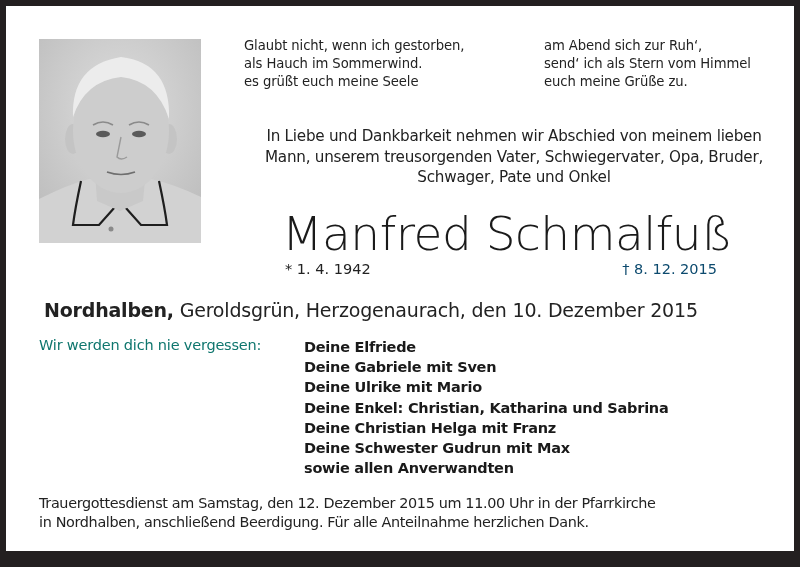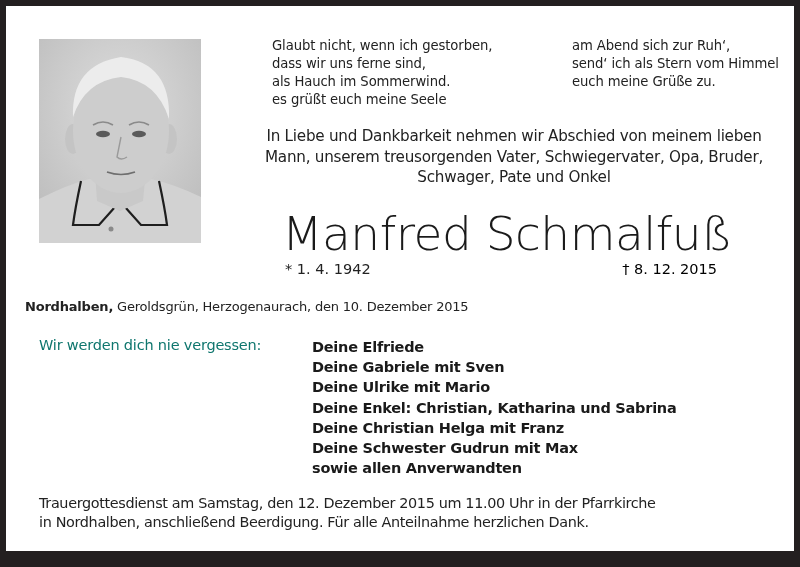--- a/index.html
+++ b/index.html
@@ -28,21 +28,21 @@
   .poem {
     position: absolute;
     top: 31px;
     font-size: 13.2px;
     line-height: 18px;
     color: #222;
     letter-spacing: -0.1px;
   }
   .poem.left { left: 238px; }
   .poem.right { left: 538px; }
-  .poem div { white-space: nowrap; margin-left: 28px; }
+  .poem div { white-space: nowrap; }
   .intro {
     position: absolute;
     left: 238px; top: 120px;
     width: 540px;
     font-size: 15.2px;
     line-height: 20.5px;
     color: #222;
     letter-spacing: -0.25px;
   }
   .intro div { white-space: nowrap; text-align: center; }
@@ -60,27 +60,27 @@
     position: absolute;
     left: 279px; top: 255px;
     font-size: 14.5px;
     color: #222;
     white-space: nowrap;
   }
   .died {
     position: absolute;
     right: 77px; top: 255px;
     font-size: 14.5px;
-    color: #000000;
+    color: #0c4a6e;
     white-space: nowrap;
   }
   .place {
     position: absolute;
-    left: 19px; top: 293px;
-    font-size: 13px;
+    left: 38px; top: 293px;
+    font-size: 19px;
     color: #222;
     white-space: nowrap;
     letter-spacing: -0.2px;
   }
   .place b { font-weight: bold; }
   .forget {
     position: absolute;
     left: 33px; top: 331px;
     font-size: 14.5px;
     color: #0f766e;
@@ -88,21 +88,20 @@
     letter-spacing: -0.2px;
   }
   .family {
     position: absolute;
     left: 298px; top: 331px;
     font-size: 14.5px;
     line-height: 20.2px;
     font-weight: bold;
     color: #1a1a1a;
     letter-spacing: -0.25px;
-    margin-left: 8px;
   }
   .family div { white-space: nowrap; }
   .service {
     position: absolute;
     left: 33px; top: 488px;
     font-size: 14.4px;
     line-height: 19px;
     color: #222;
     letter-spacing: -0.35px;
   }
@@ -145,21 +144,20 @@
       <path d="M82 98 L78 118 Q82 122 88 118" fill="none" stroke="#9a9a9a" stroke-width="1.4"></path>
 
       <path d="M68 133 Q82 138 96 133" fill="none" stroke="#6e6e6e" stroke-width="1.6"></path>
 
       <circle cx="72" cy="190" r="2.5" fill="#8a8a8a"></circle>
     </svg>
   </div>
 
   <div class="poem left">
     <div>Glaubt nicht, wenn ich gestorben,</div>
-    <div>dass wir uns ferne sind,</div>
     <div>als Hauch im Sommerwind.</div>
     <div>es grüßt euch meine Seele</div>
   </div>
 
   <div class="poem right">
     <div>am Abend sich zur Ruh‘,</div>
     <div>send‘ ich als Stern vom Himmel</div>
     <div>euch meine Grüße zu.</div>
   </div>
 

